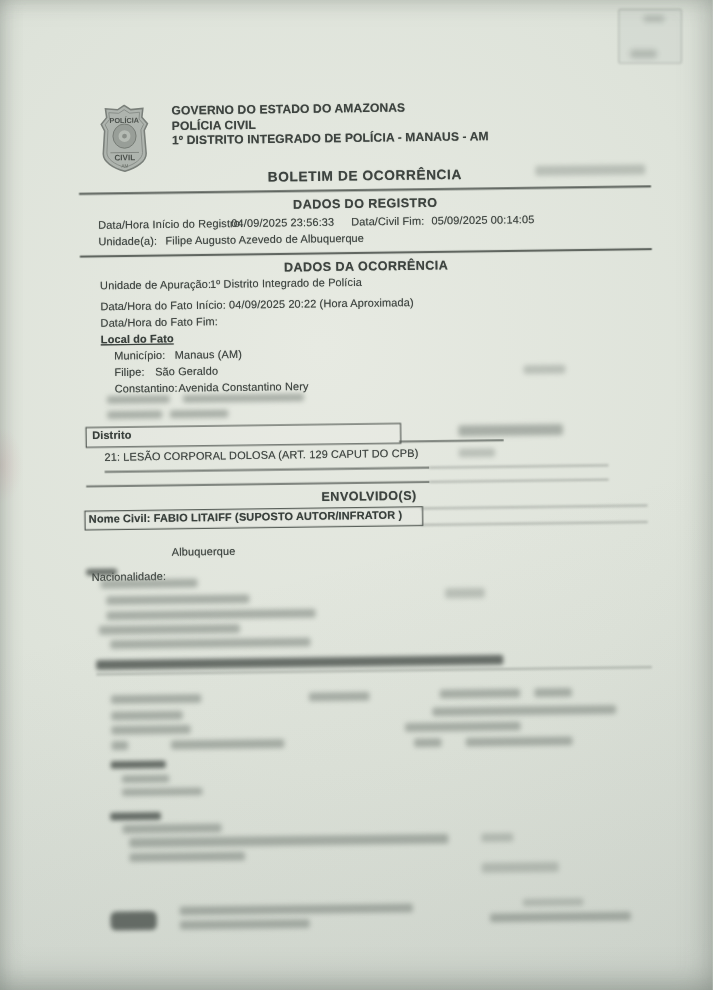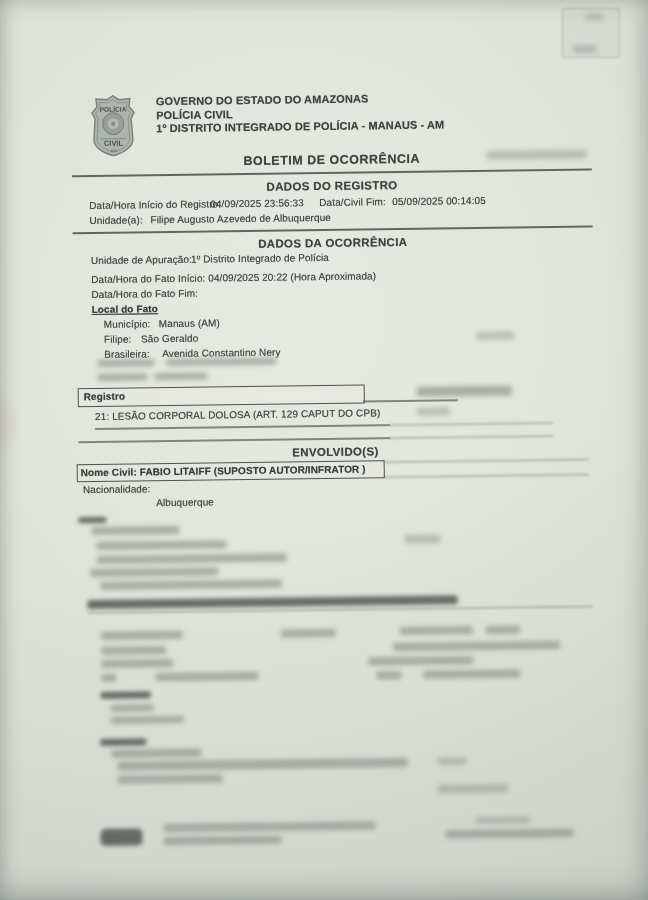--- a/index.html
+++ b/index.html
@@ -99,48 +99,48 @@
     <span class="t" style="left:93px;top:286px">Data/Hora do Fato Fim:</span>
 
     <span class="t b ul" style="left:93px;top:301px">Local do Fato</span>
 
     <span class="t" style="left:105px;top:316px">Município:</span>
     <span class="t" style="left:160px;top:316px">Manaus (AM)</span>
 
     <span class="t" style="left:105px;top:331px">Filipe:</span>
     <span class="t" style="left:142px;top:331px">São Geraldo</span>
 
-    <span class="t" style="left:105px;top:346px">Brasileira:</span>
+    <span class="t" style="left:105px;top:346px">Constantino:</span>
     <span class="t" style="left:163px;top:346px">Avenida Constantino Nery</span>
 
     <div class="redact" style="left:98px;top:357px;width:57px;height:7px"></div>
     <div class="redact" style="left:167px;top:357px;width:110px;height:7px"></div>
     <div class="redact" style="left:98px;top:371px;width:50px;height:7px"></div>
     <div class="redact" style="left:155px;top:371px;width:53px;height:7px"></div>
     <div class="redact lt" style="left:477px;top:334px;width:38px;height:8px"></div>
 
     <div class="box" style="left:78px;top:385px;width:285px;height:17px"></div>
-    <span class="t b" style="left:84px;top:388px">Registro</span>
+    <span class="t b" style="left:84px;top:388px">Distrito</span>
     <div class="thin" style="left:363px;top:401px;width:95px"></div>
     <span class="t" style="left:95px;top:408px">21: LESÃO CORPORAL DOLOSA (ART. 129 CAPUT DO CPB)</span>
     <div class="thin" style="left:95px;top:425px;width:295px"></div>
     <div class="faint" style="left:390px;top:425px;width:163px"></div>
     <div class="thin" style="left:78px;top:438px;width:312px"></div>
     <div class="faint" style="left:390px;top:438px;width:163px"></div>
     <div class="redact" style="left:417px;top:388px;width:95px;height:10px"></div>
     <div class="redact lt" style="left:417px;top:409px;width:33px;height:8px"></div>
 
     <div class="t heading center" style="top:446px">ENVOLVIDO(S)</div>
 
     <div class="box" style="left:76px;top:461px;width:306px;height:16px"></div>
     <span class="t b" style="left:80px;top:464px">Nome Civil: FABIO LITAIFF (SUPOSTO AUTOR/INFRATOR )</span>
     <div class="faint" style="left:382px;top:462px;width:206px"></div>
     <div class="faint" style="left:382px;top:477px;width:206px"></div>
 
-    <span class="t" style="left:82px;top:481px">Nacionalidade:</span>
+    <span class="t" style="left:82px;top:517px">Nacionalidade:</span>
     <span class="t" style="left:155px;top:495px">Albuquerque</span>
 
     <div class="redact dk" style="left:77px;top:514px;width:28px;height:6px"></div>
     <div class="redact" style="left:90px;top:524px;width:88px;height:8px"></div>
     <div class="redact" style="left:95px;top:539px;width:130px;height:8px"></div>
     <div class="redact" style="left:95px;top:553px;width:190px;height:8px"></div>
     <div class="redact" style="left:88px;top:566px;width:128px;height:8px"></div>
     <div class="redact" style="left:98px;top:579px;width:182px;height:8px"></div>
     <div class="redact lt" style="left:403px;top:536px;width:36px;height:9px"></div>
 

